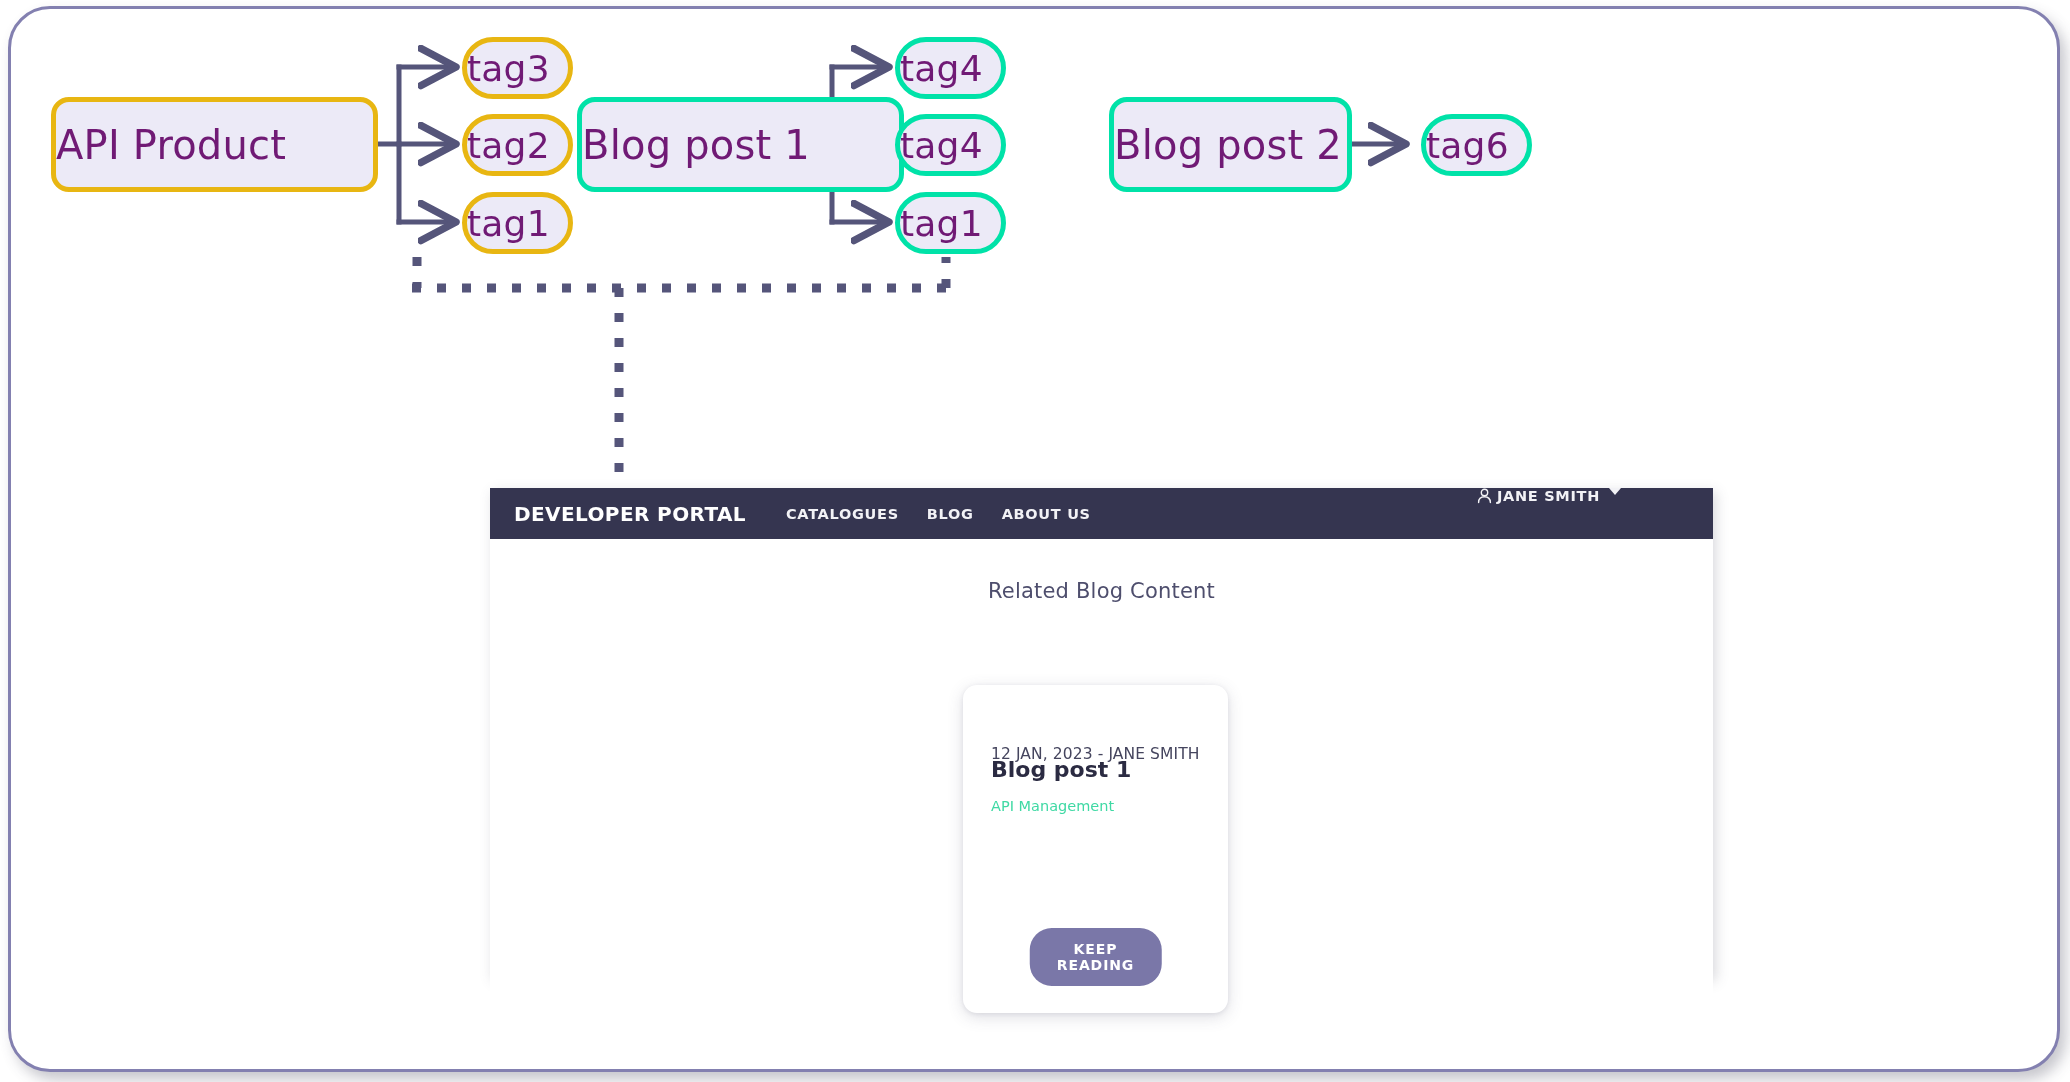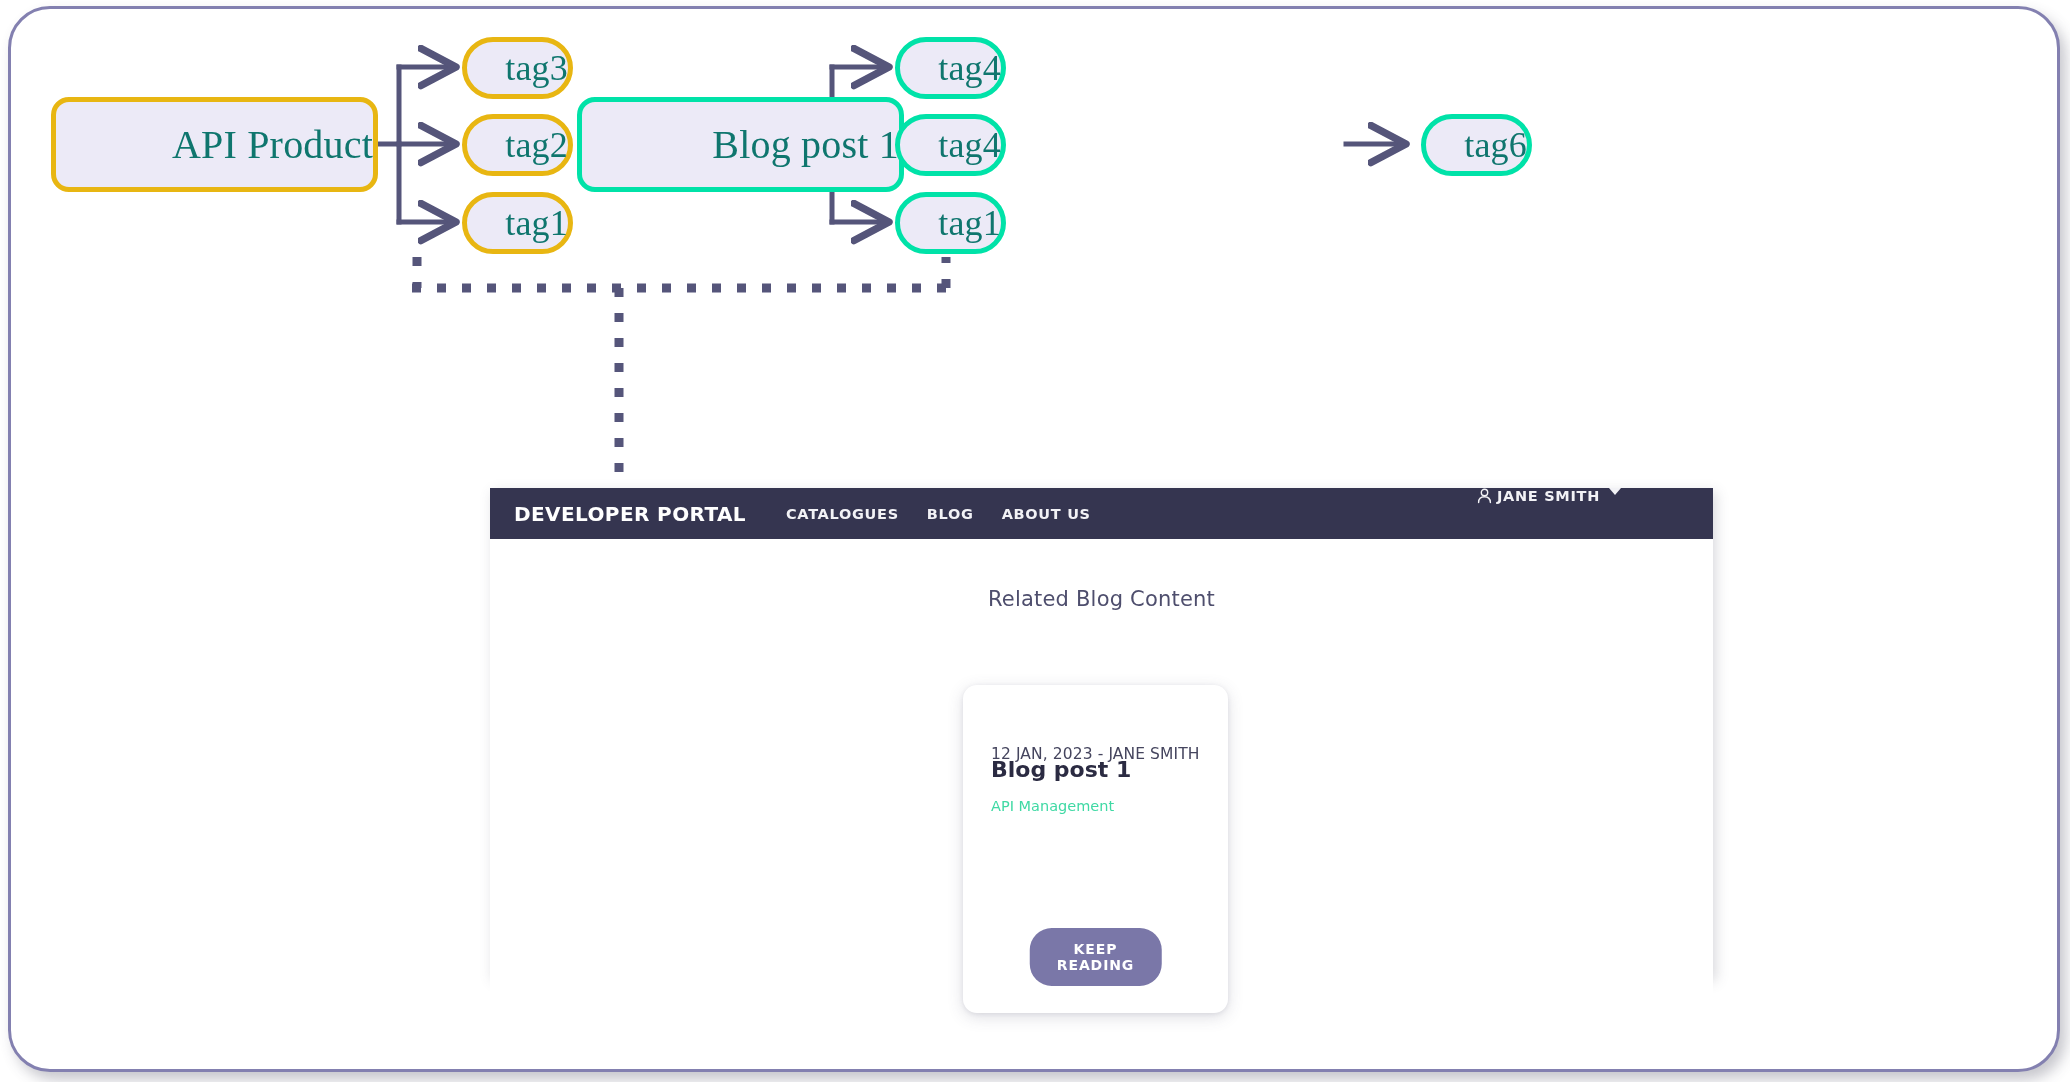--- a/index.html
+++ b/index.html
@@ -13,22 +13,22 @@
     box-shadow:6px 8px 14px rgba(70,70,90,.30);
     overflow:hidden;
   }
 
   
   #wires{position:absolute;left:0;top:0;width:2046px;height:1060px;overflow:visible;pointer-events:none;}
 
   
   .node{
     position:absolute; box-sizing:border-box;
-    background:#eceaf7; display:flex; align-items:center; justify-content:flex-end;
-    color:#0f766e; letter-spacing:.2px; white-space:nowrap;font-family:Liberation Serif, serif;
+    background:#eceaf7; display:flex; align-items:center; justify-content:flex-start;
+    color:#701a75; letter-spacing:.2px; white-space:nowrap;
   }
   .node.big{ border-radius:18px; border:5px solid #e8b612; font-size:40px; }
   .node.big.teal{ border-color:#00e2a8; }
   .node.tag{ border-radius:32px; border:5px solid #e8b612; font-size:36px; }
   .node.tag.teal{ border-color:#00e2a8; }
 
   
   #portal{
     position:absolute; left:479px; top:479px; width:1223px; height:489px;
     background:#b91c1c; box-shadow:3px 4px 12px rgba(80,80,100,.22);
@@ -51,21 +51,21 @@
     color:#f2f2f6; font-size:14.5px; font-weight:600; letter-spacing:.7px;
   }
   .caret{
     width:0;height:0;border-left:6px solid transparent;border-right:6px solid transparent;
     border-top:7px solid #f2f2f6; margin-left:4px;
   }
 
   #portal-body{position:absolute;left:0;top:51px;width:100%;height:502px;background:#fff;}
   .related-title{
     position:absolute; left:0; right:0; top:40px; text-align:center;
-    color:#4e4e6d; font-size:21px; letter-spacing:.2px;margin-top:8px;
+    color:#4e4e6d; font-size:21px; letter-spacing:.2px;
   }
   .blog-card{
     position:absolute; left:473px; top:146px; width:265px; height:328px;
     background:#ffffff; border-radius:14px;
     box-shadow:0 4px 16px rgba(70,70,100,.18), 0 1px 4px rgba(70,70,100,.10);
   }
   .card-meta{ position:absolute; left:28px; top:60px; font-size:15.5px; color:#45455e; letter-spacing:.1px;}
   .card-title{ position:absolute; left:28px; top:72px; font-size:22px; font-weight:bold; color:#2b2b42;}
   .card-tag{ position:absolute; left:28px; top:113px; font-size:14.5px; color:#3fd9a4;}
   .keep-btn{
@@ -136,20 +136,23 @@
   <div class="node tag teal" style="left:884px;top:28px;width:111px;height:62px;">
     <span>tag4</span>
   </div>
   <div class="node tag teal" style="left:884px;top:105px;width:111px;height:62px;">
     <span>tag4</span>
   </div>
   <div class="node tag teal" style="left:884px;top:183px;width:111px;height:62px;">
     <span>tag1</span>
   </div>
 
+  <div class="node big teal" style="left:1098px;top:88px;width:243px;height:95px;">
+    <span>Blog post 2</span>
+  </div>
   <div class="node tag teal" style="left:1410px;top:105px;width:111px;height:62px;">
     <span>tag6</span>
   </div>
 
   <div id="portal">
 
     <div id="portal-header">
       <div class="brand">DEVELOPER PORTAL</div>
       <div class="navlinks">
         <div class="navlink">CATALOGUES</div>

